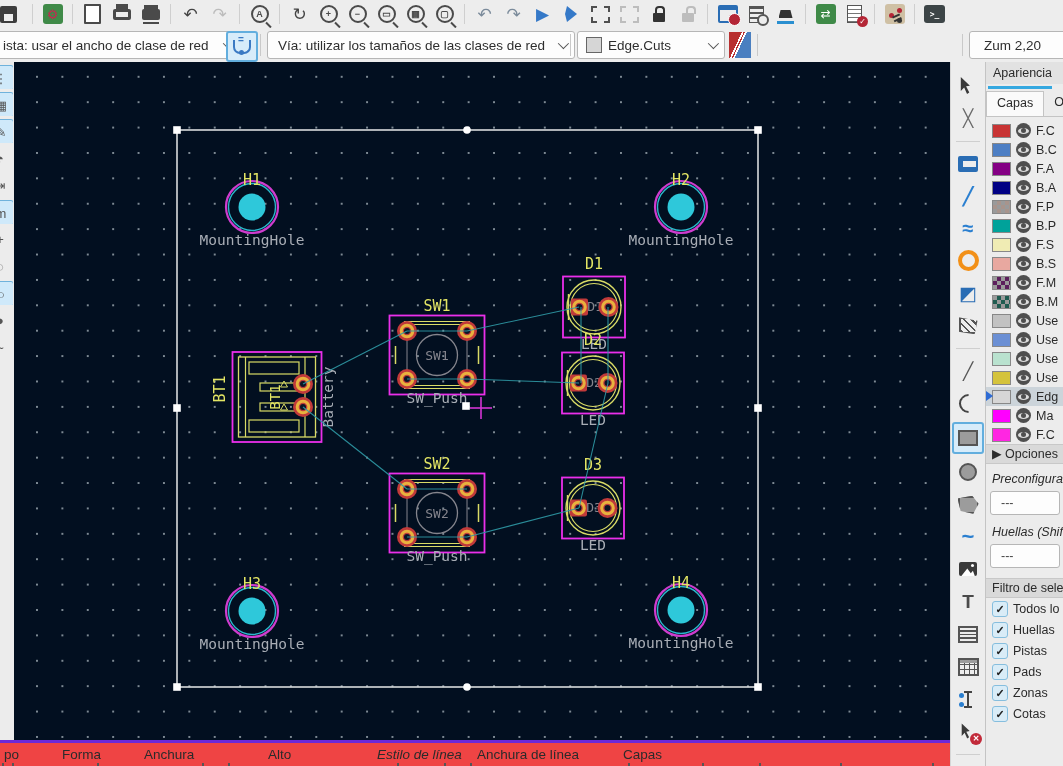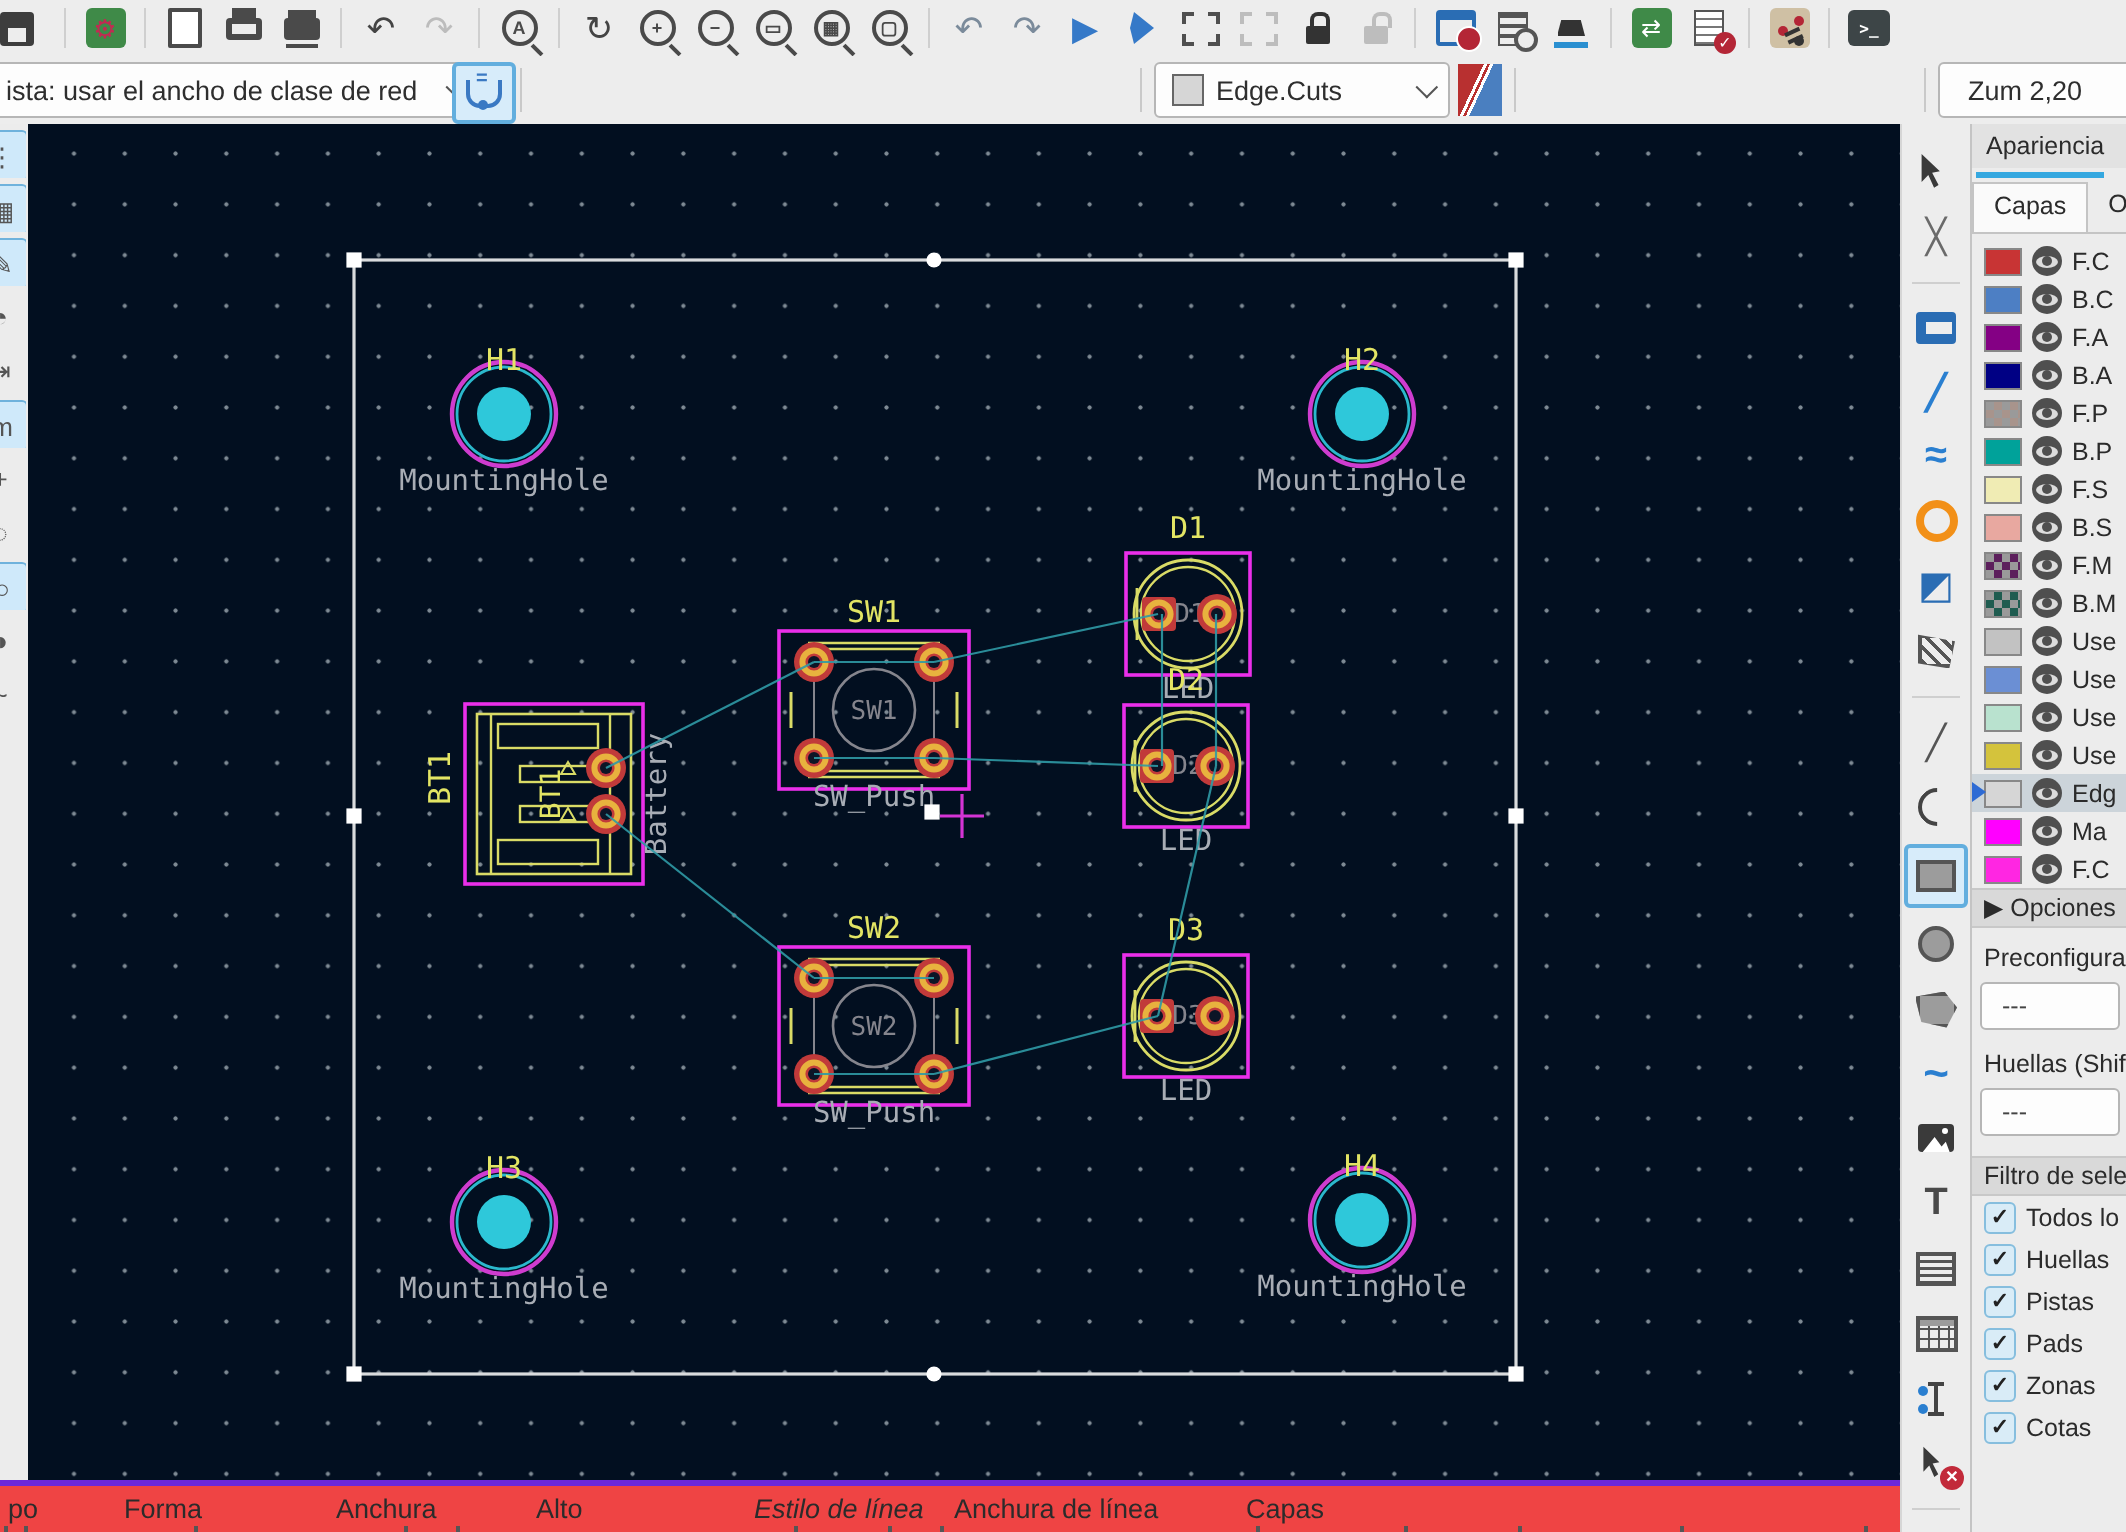--- a/index.html
+++ b/index.html
@@ -103,21 +103,21 @@
   #layer-list{padding-top:4px;}
   .layer-row{height:19px;display:flex;align-items:center;padding-left:6px;white-space:nowrap;position:relative;}
   .layer-row.selected{background:#ccd4da;}
   .layer-row .sel-arrow{position:absolute;left:0px;top:4px;width:0;height:0;border-top:5px solid transparent;border-bottom:5px solid transparent;border-left:7px solid #2e6bd4;}
   .lswatch{width:17px;height:12px;border:1px solid #888;margin-right:5px;flex:0 0 auto;}
   .lswatch.checker{background-size:8px 8px !important;}
   .eye{width:15px;height:15px;border-radius:50%;background:#4f4f4f;position:relative;margin-right:5px;flex:0 0 auto;}
   .eye::before{content:"";position:absolute;left:2px;top:4.5px;width:11px;height:6px;background:#ddd;border-radius:50%;}
   .eye::after{content:"";position:absolute;left:5px;top:5px;width:5px;height:5px;background:#4f4f4f;border-radius:50%;}
   .section-bar{height:18px;line-height:18px;background:#d9d9d9;padding-left:6px;white-space:nowrap;border-top:1px solid #c8c8c8;border-bottom:1px solid #c8c8c8;}
-  .panel-label{padding:8px 0 3px 6px;white-space:nowrap;}
+  .panel-label{padding:8px 0 3px 6px;white-space:nowrap;font-style:italic;}
   .panel-combo{margin:2px 4px;height:22px;background:#fdfdfd;border:1px solid #b6b6b6;border-radius:3px;line-height:22px;padding-left:10px;color:#444;}
   .filter-row{height:21px;display:flex;align-items:center;padding-left:6px;white-space:nowrap;}
   .cbx{width:14px;height:14px;background:#d9ecf7;border:1px solid #86bede;border-radius:3px;margin-right:5px;font-size:11px;line-height:14px;text-align:center;color:#222;font-weight:bold;flex:0 0 auto;}
 
   
   #status-bar{position:absolute;left:0;top:740px;width:950px;height:26px;background:#ef4444;border-top:3px solid #6d28d9;overflow:hidden;}
   .st-col{position:absolute;top:4px;font-size:13.5px;color:#2b2b2b;white-space:nowrap;}
   #status-row2{position:absolute;left:2px;top:20px;width:2px;height:6px;background:#555;box-shadow:10px 0 #555,95px 0 #555,200px 0 #555,226px 0 #555,395px 0 #555,442px 0 #555,468px 0 #555,626px 0 #555,700px 0 #555,757px 0 #555,838px 0 #555,930px 0 #555;}
 </style>
 </head>
@@ -228,20 +228,24 @@
 
   <div id="toolbar-params">
     <div class="combo" style="left:-16px;width:236px;padding-left:18px;">
       <span>ista: usar el ancho de clase de red</span>
       <span class="chev"></span>
     </div>
     <div id="posture-btn">
       <span class="posture-glyph"></span>
     </div>
     <div class="vsep2" style="left:260px"></div>
+    <div class="combo" style="left:267px;width:296px;padding-left:10px;">
+      <span>Vía: utilizar los tamaños de las clases de red</span>
+      <span class="chev"></span>
+    </div>
     <div class="vsep2" style="left:570px"></div>
     <div class="combo" style="left:577px;width:146px;text-align:right;">
       <span class="swatch"></span>
       <span>Edge.Cuts</span>
       <span class="chev"></span>
     </div>
     <div id="layer-pair"></div>
     <div class="vsep2" style="left:757px"></div>
     <div class="vsep2" style="left:962px"></div>
     <div class="combo" style="left:969px;width:92px;padding-left:14px;">
@@ -661,20 +665,20 @@
           <span class="cbx">✓</span>
           <span>Cotas</span>
         </div>
       </div>
   </div>
 
   <div id="status-bar">
     <div id="status-row2"></div>
   <div class="st-col" style="left: 4px;">po</div>
       <div class="st-col" style="left: 62px;">Forma</div>
-      <div class="st-col" style="left: 168px;">Anchura</div>
+      <div class="st-col" style="left: 144px;">Anchura</div>
       <div class="st-col" style="left: 268px;">Alto</div>
       <div class="st-col" style="left: 377px; font-style: italic;">Estilo de línea</div>
       <div class="st-col" style="left: 477px;">Anchura de línea</div>
       <div class="st-col" style="left: 623px;">Capas</div>
     </div>
 
 </div>
 
 </body></html>

